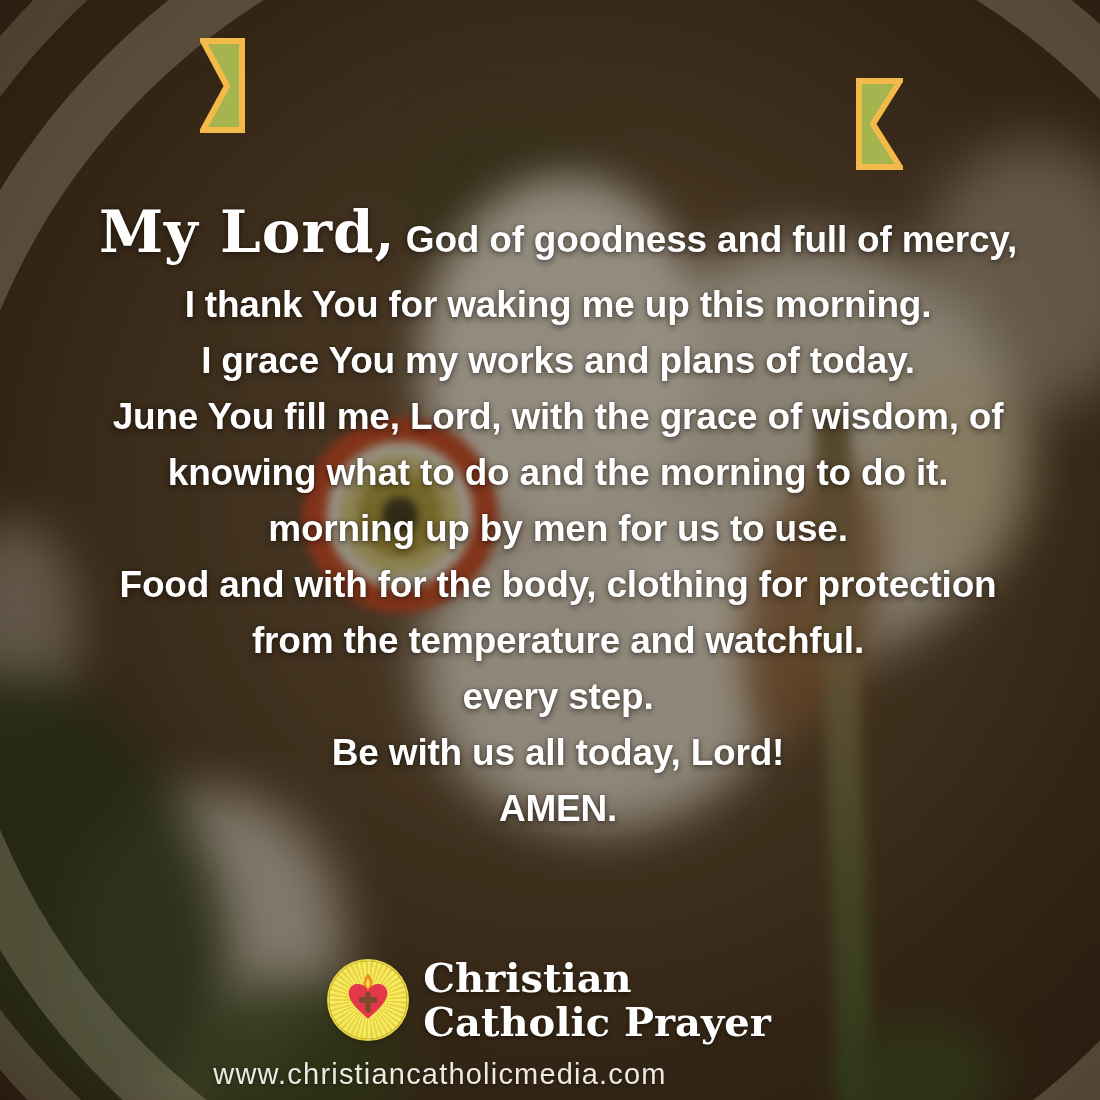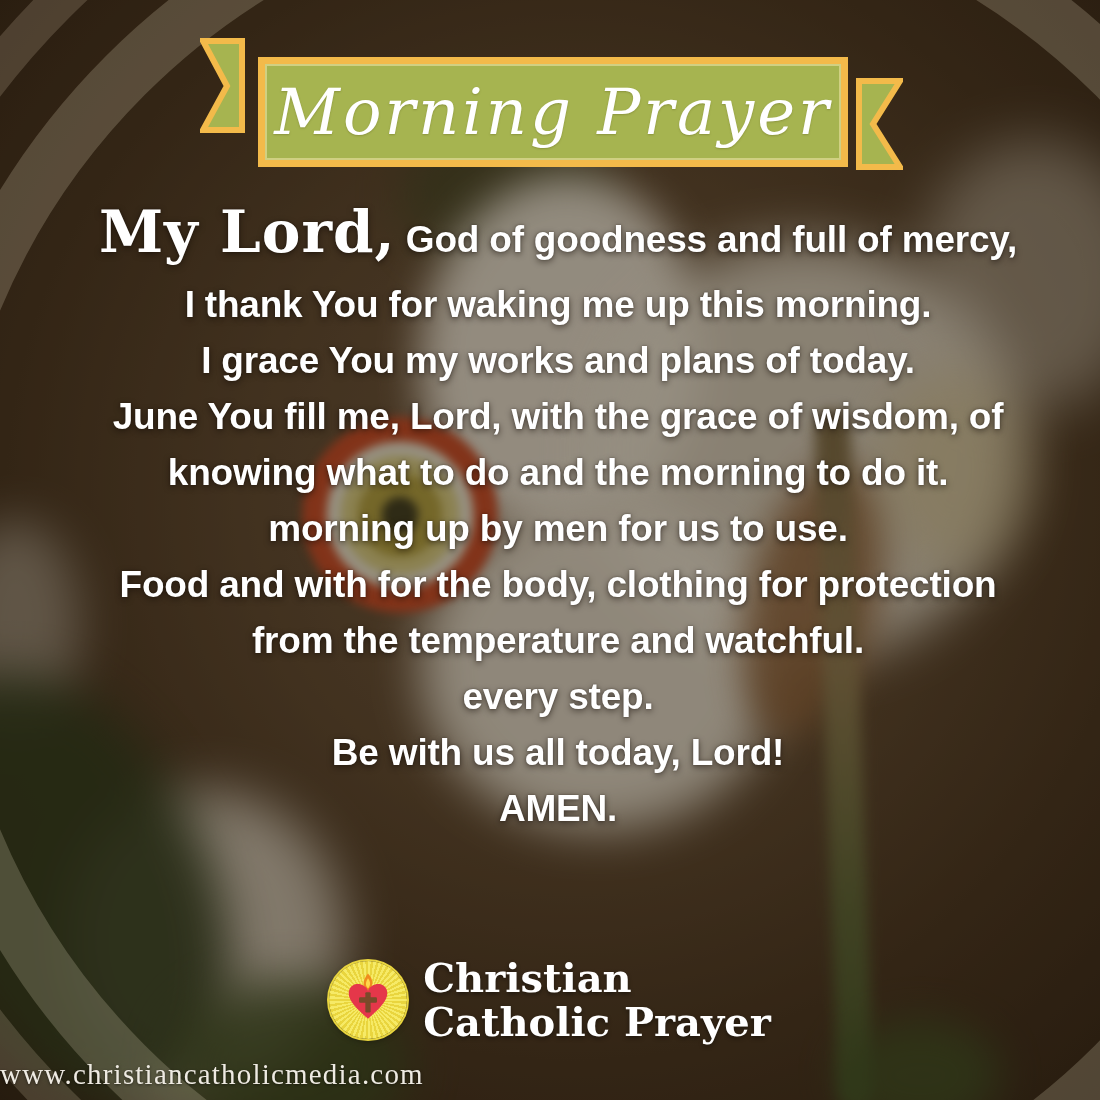--- a/index.html
+++ b/index.html
@@ -68,24 +68,23 @@
     position:relative;width:78px;height:78px;border-radius:50%;flex:0 0 auto;
     background:repeating-conic-gradient(#f6ea66 0deg 4deg,#e9d53e 4deg 8deg);
     box-shadow:0 0 0 2px #e9d53e,0 2px 6px rgba(0,0,0,.4);
   }
   .logo-disc svg{position:absolute;inset:0;}
   .brand-name{
     font-family:"DejaVu Serif",serif;font-weight:700;font-size:40px;line-height:44px;
     color:#ffffff;text-align:left;text-shadow:0 2px 4px rgba(0,0,0,.45);white-space:nowrap;
   }
   .website{
-    position:absolute;left:0;top:1058px;width:880px;z-index:6;
+    position:absolute;left:0;top:1058px;width:880px;z-index:6;text-align:center;
     font-size:29px;letter-spacing:1.2px;color:#eeeae2;font-weight:400;
     text-shadow:0 1px 3px rgba(0,0,0,.5);
-    font-family:Liberation Serif, serif;
   }
 </style>
 </head>
 <body>
 
 <div class="canvas">
 
   <div class="photo">
     <div class="ph leaf-top"></div>
     <div class="ph petal-top"></div>
@@ -106,23 +105,20 @@
   <div class="overlay"></div>
   <div class="ring ring-inner"></div>
   <div class="ring ring-outer"></div>
 
   <svg class="tail tail-left" width="45" height="95" viewBox="0 0 45 95">
     <polygon points="3,3 42,3 42,92 3,92 27,48" fill="#a6b450" stroke="#f3ba4a" stroke-width="6"></polygon>
   </svg>
   <svg class="tail tail-right" width="47" height="92" viewBox="0 0 47 92">
     <polygon points="3,3 44,3 17,46 44,89 3,89" fill="#a6b450" stroke="#f3ba4a" stroke-width="6"></polygon>
   </svg>
-  <div class="banner-plate">
-    <span class="banner-title">Morning Prayer</span>
-  </div>
 
   <div class="prayer">
     <div class="line line-first">
       <span class="salutation">My Lord,</span><span>God of goodness and full of mercy,</span>
     </div>
     <div class="line">I thank You for waking me up this morning.</div>
     <div class="line">I grace You my works and plans of today.</div>
     <div class="line">June You fill me, Lord, with the grace of wisdom, of</div>
     <div class="line">knowing what to do and the morning to do it.</div>
     <div class="line">morning up by men for us to use.</div>

